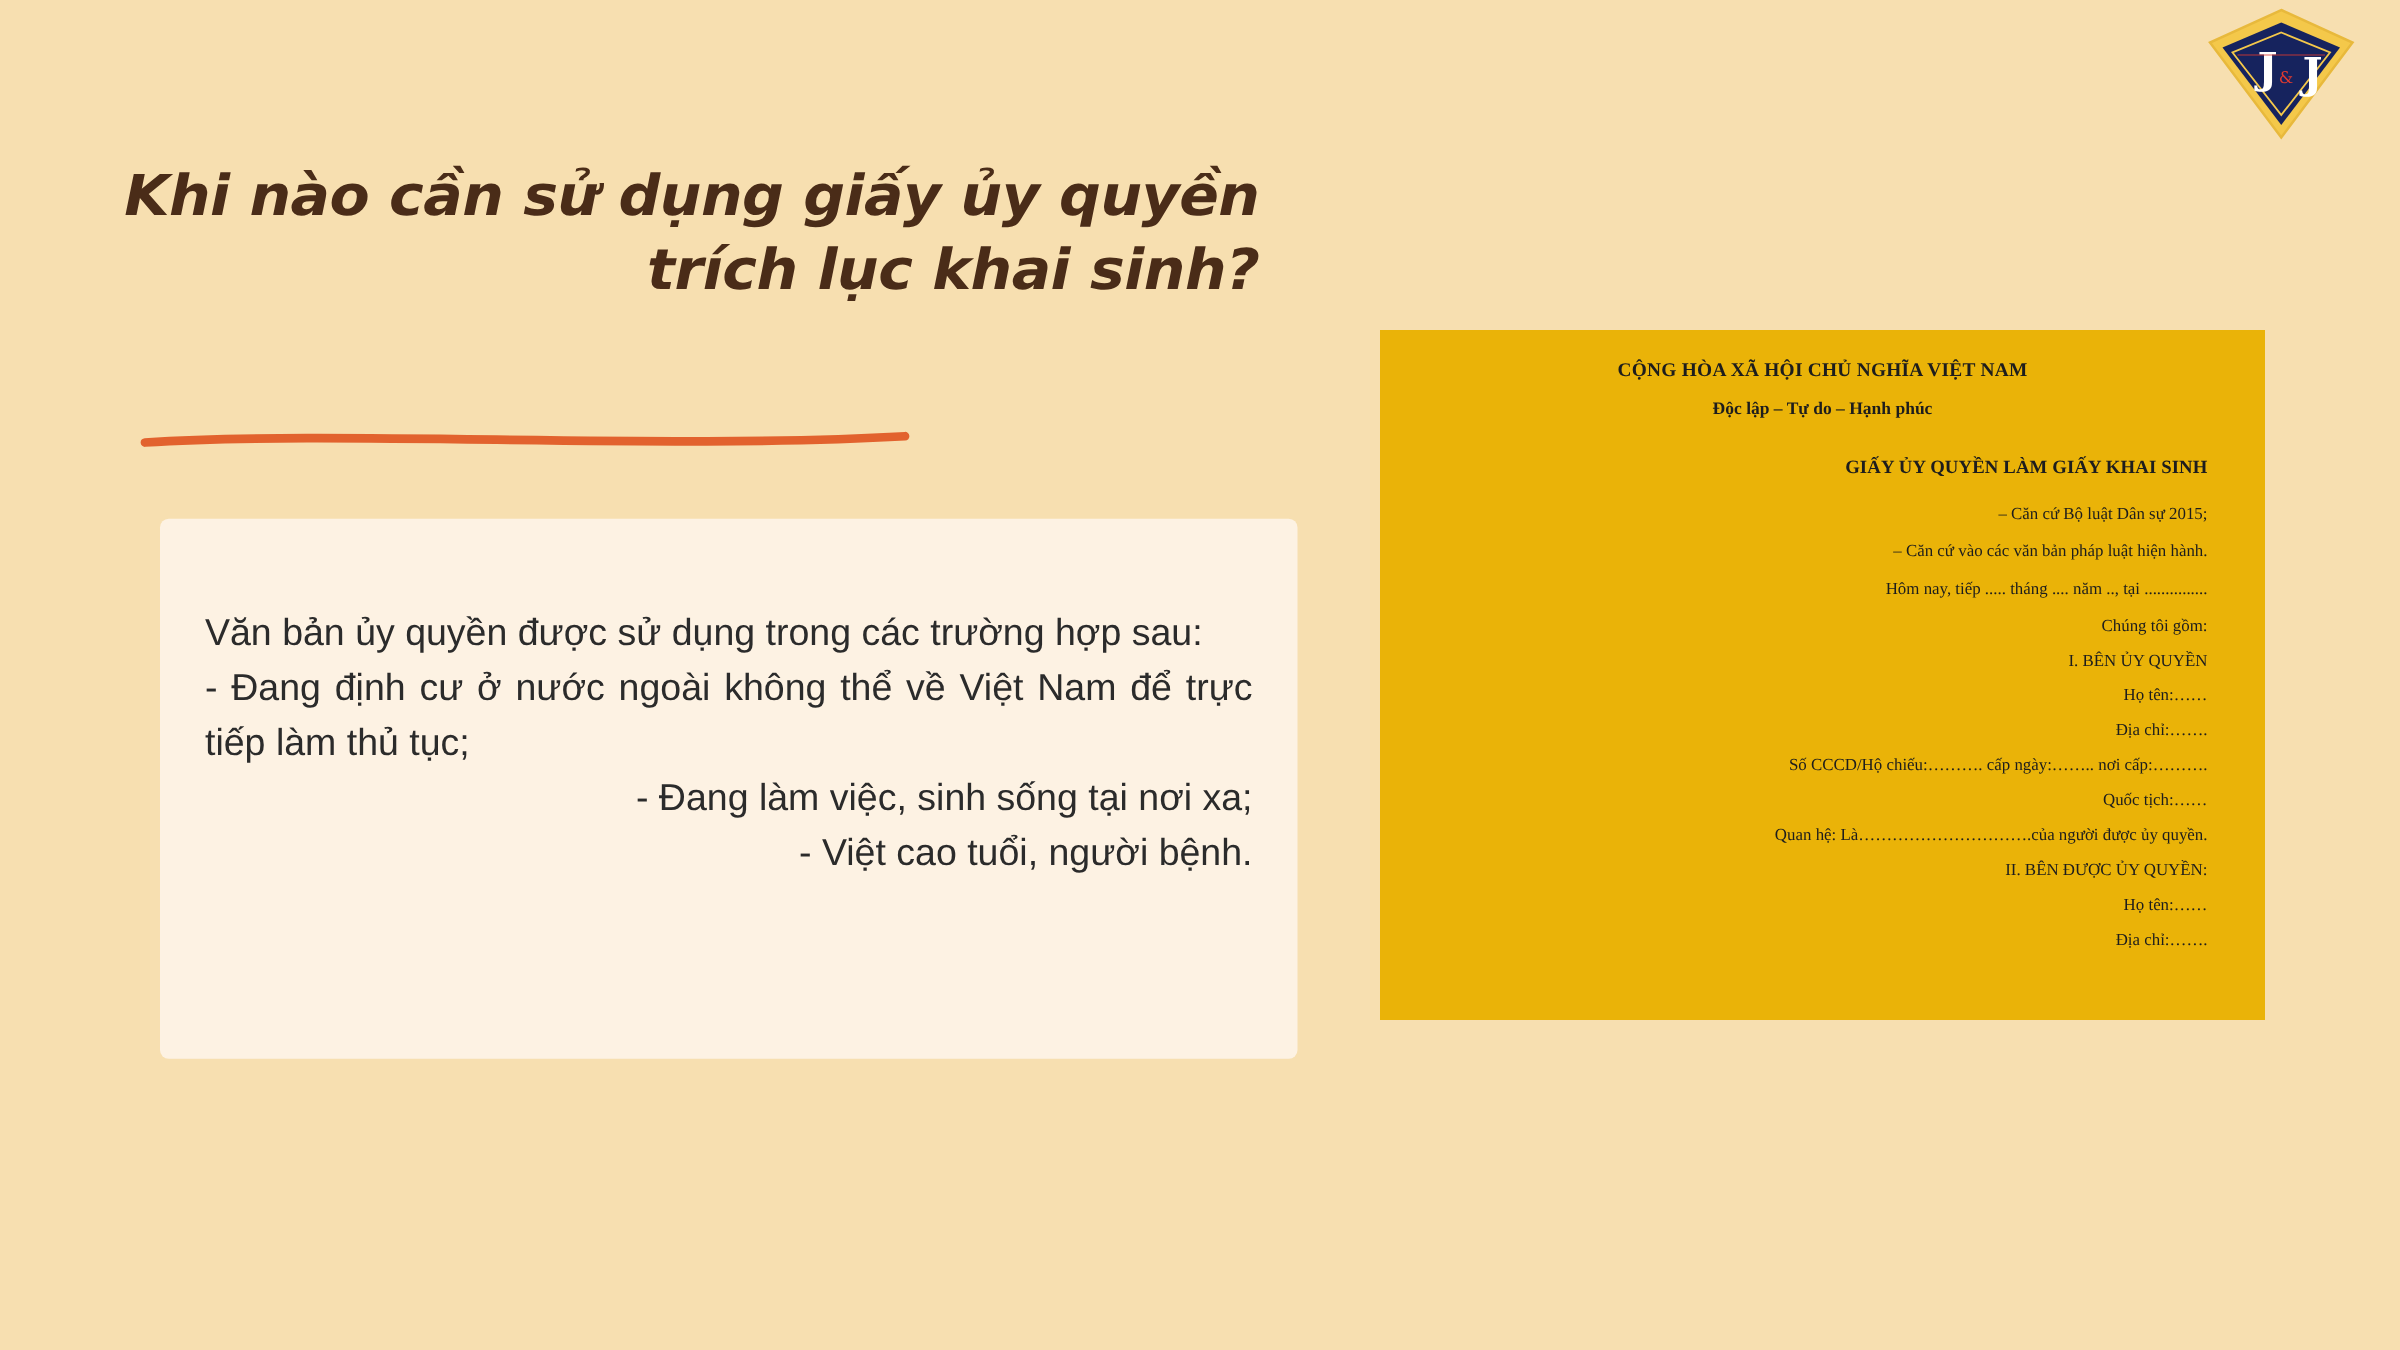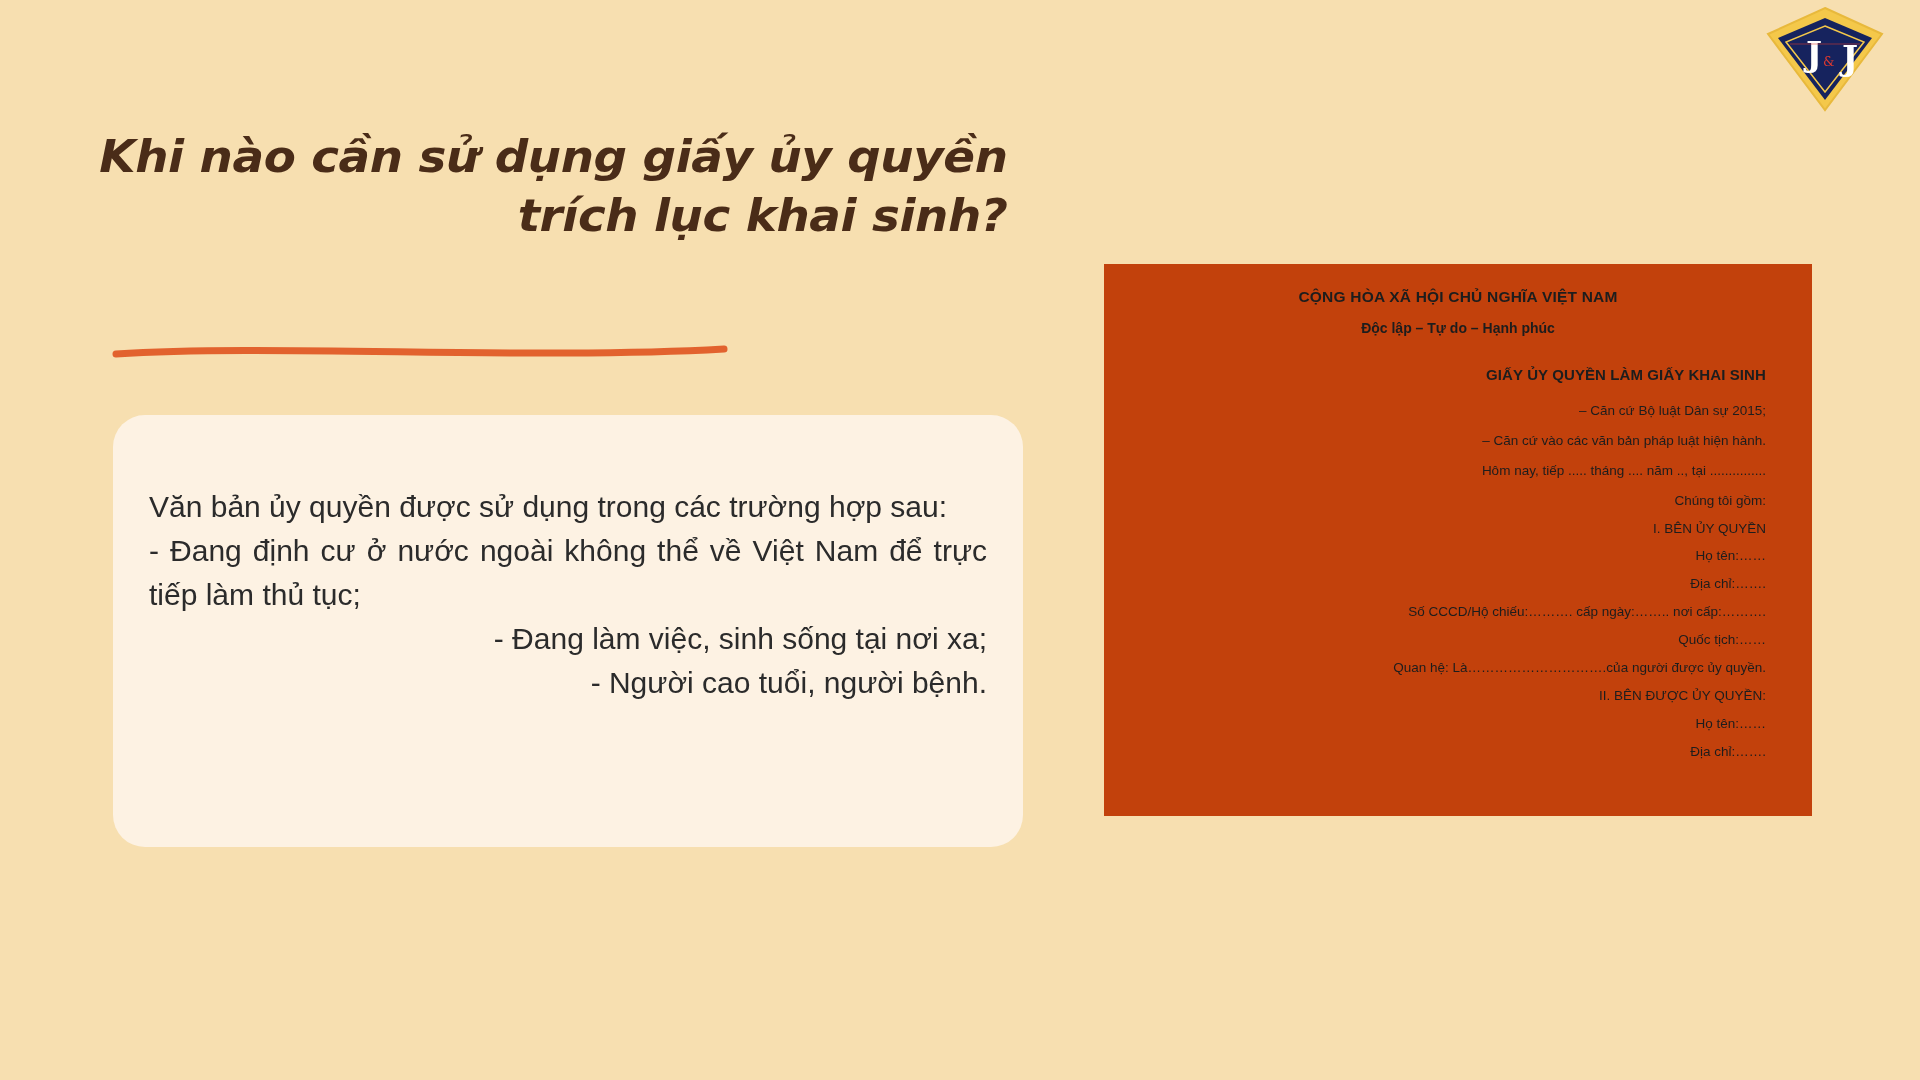--- a/index.html
+++ b/index.html
@@ -50,26 +50,26 @@
     position: absolute;
     left: 112px;
     top: 340px;
     width: 760px;
     height: 22px;
   }
 
   
   .card {
     position: absolute;
-    left: 113px;
+    left: 128px;
     top: 415px;
     width: 910px;
     height: 432px;
     background: #fdf2e3;
-    border-radius: 32px;
+    border-radius: 7px;
     box-sizing: border-box;
     padding: 70px 36px 0 36px;
   }
   .card p {
     margin: 0;
     color: #2b2b2b;
     font-size: 30px;
     line-height: 1.47;
     font-family: "Liberation Sans", sans-serif;
     text-align: right;
@@ -79,25 +79,25 @@
     text-align-last: left;
   }
 
   
   .doc {
     position: absolute;
     left: 1104px;
     top: 264px;
     width: 708px;
     height: 552px;
-    background: #c2410c;
+    background: #eab308;
     box-sizing: border-box;
     padding: 24px 46px 0 46px;
     overflow: hidden;
-    font-family: Liberation Sans, sans-serif;
+    font-family: Liberation Serif, serif;
     color: #1d1d1d;
   }
   .doc .ctr {
     text-align: center;
   }
   .doc .hdr1 {
     font-weight: bold;
     font-size: 15.5px;
     letter-spacing: 0.2px;
     margin: 0 0 14px 0;
@@ -146,21 +146,21 @@
 <div class="underline">
   <svg viewBox="0 0 760 22" width="760" height="22" preserveAspectRatio="none" aria-hidden="true">
     <path d="M4,14 C160,4 420,20 612,9" fill="none" stroke="#e2622e" stroke-width="7" stroke-linecap="round"></path>
   </svg>
 </div>
 
 <div class="card">
   <p class="justify">Văn bản ủy quyền được sử dụng trong các trường hợp sau:</p>
   <p class="justify">- Đang định cư ở nước ngoài không thể về Việt Nam để trực tiếp làm thủ tục;</p>
   <p>- Đang làm việc, sinh sống tại nơi xa;</p>
-  <p>- Người cao tuổi, người bệnh.</p>
+  <p>- Việt cao tuổi, người bệnh.</p>
 </div>
 
 <div class="doc">
   <div class="ctr hdr1">CỘNG HÒA XÃ HỘI CHỦ NGHĨA VIỆT NAM</div>
   <div class="ctr hdr2">Độc lập – Tự do – Hạnh phúc</div>
   <div class="ctr hdr3">GIẤY ỦY QUYỀN LÀM GIẤY KHAI SINH</div>
   <div class="line">– Căn cứ Bộ luật Dân sự 2015;</div>
   <div class="line">– Căn cứ vào các văn bản pháp luật hiện hành.</div>
   <div class="line">Hôm nay, tiếp ..... tháng .... năm .., tại ...............</div>
   <div class="line tight">Chúng tôi gồm:</div>

